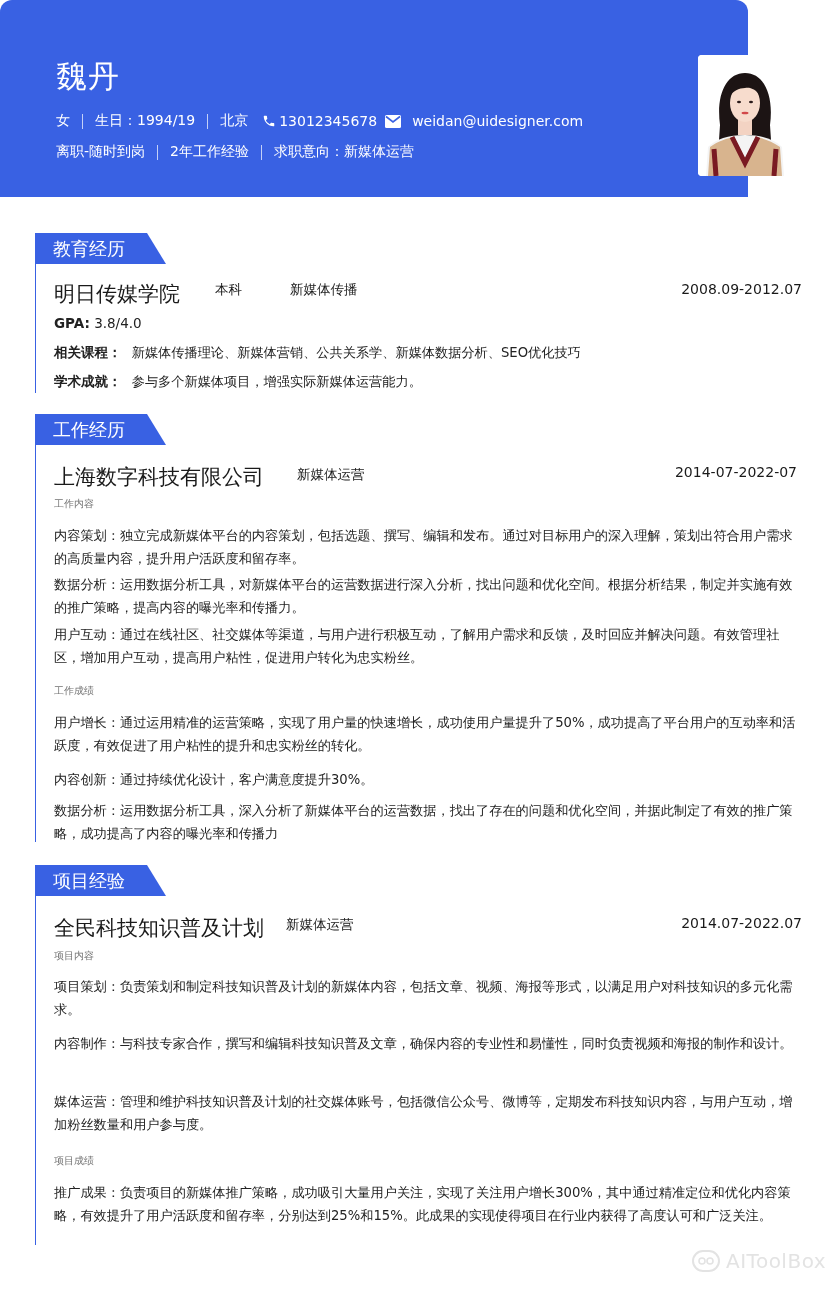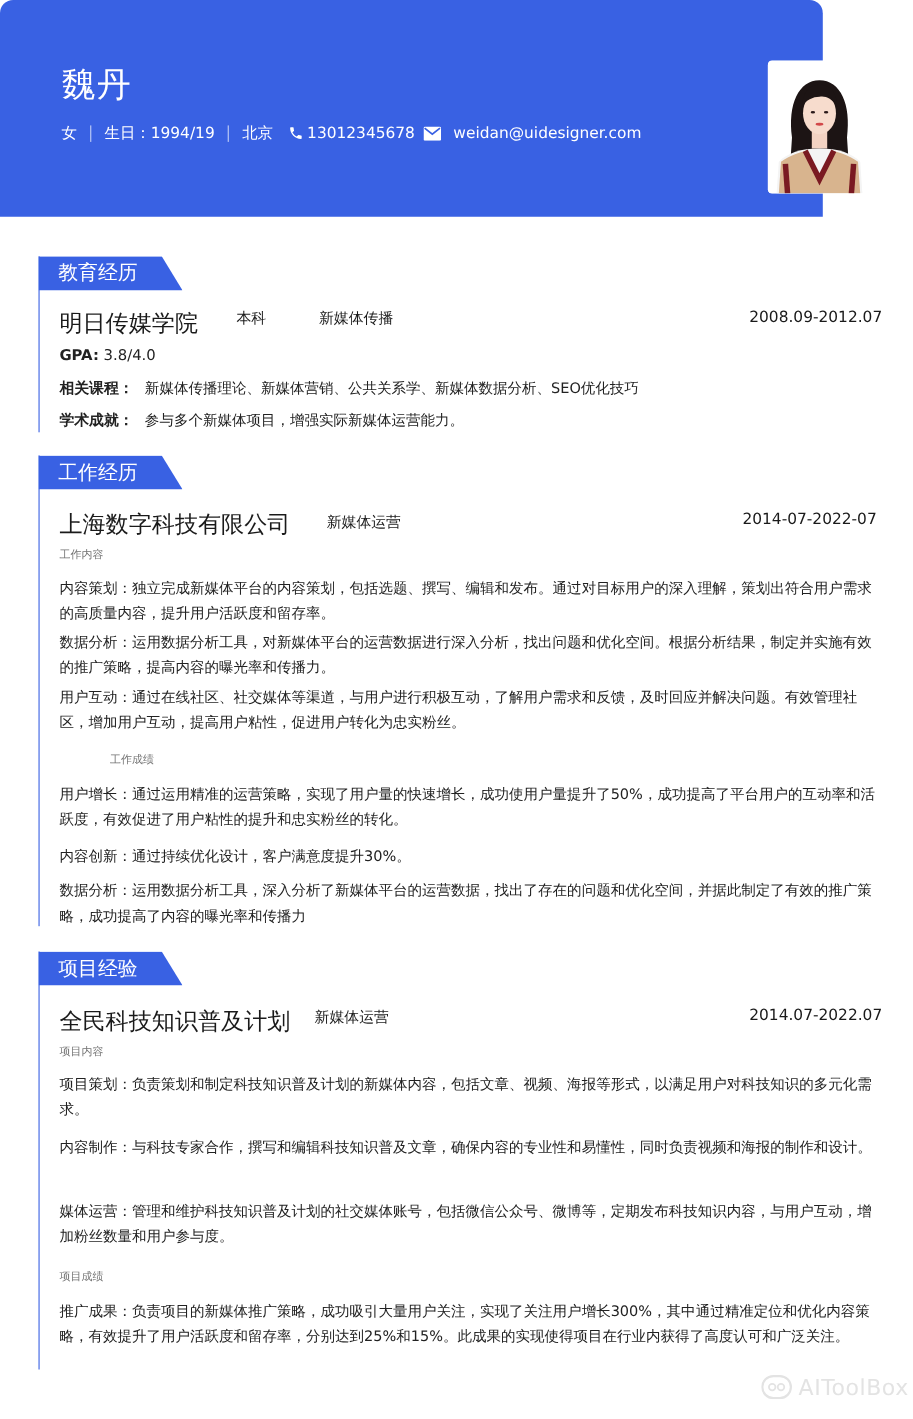--- a/index.html
+++ b/index.html
@@ -67,20 +67,27 @@
     <span class="icon-mail">
       <svg width="16" height="13" viewBox="0 0 16 13">
           <rect x="0" y="0" width="16" height="13" rx="1.5" fill="#ffffff"></rect>
           <path d="M1 1.5 L8 7 L15 1.5" stroke="#3961e3" stroke-width="1.6" fill="none"></path>
         </svg>
     </span>
     <span class="gap-sm"></span>
     <span>weidan@uidesigner.com</span>
   </div>
 
+  <div class="info-row r2">
+    <span>离职-随时到岗</span>
+    <span class="sep"></span>
+    <span>2年工作经验</span>
+    <span class="sep"></span>
+    <span>求职意向：新媒体运营</span>
+  </div>
 
   <div class="photo">
     <svg width="94" height="121" viewBox="0 0 94 121">
       <rect width="94" height="121" fill="#ffffff"></rect>
 
       <path d="M22 70 C18 40 28 18 47 18 C66 18 76 40 72 70 L74 100 L20 100 Z" fill="#1c1414"></path>
 
       <rect x="40" y="62" width="14" height="18" fill="#f3d3c3"></rect>
 
       <ellipse cx="47" cy="48" rx="15" ry="19" fill="#f7dccd"></ellipse>
@@ -129,21 +136,21 @@
 
 <div class="abs t-main" style="left:54px;top:463px;">上海数字科技有限公司</div>
 <div class="abs t-sub" style="left:297px;top:466px;">新媒体运营</div>
 <div class="abs t-date" style="right:33px;top:464px;">2014-07-2022-07</div>
 
 <div class="abs t-subhead" style="left:54px;top:497px;">工作内容</div>
 <div class="abs t-body" style="left:54px;top:524px;">内容策划：独立完成新媒体平台的内容策划，包括选题、撰写、编辑和发布。通过对目标用户的深入理解，策划出符合用户需求的高质量内容，提升用户活跃度和留存率。</div>
 <div class="abs t-body" style="left:54px;top:573px;">数据分析：运用数据分析工具，对新媒体平台的运营数据进行深入分析，找出问题和优化空间。根据分析结果，制定并实施有效的推广策略，提高内容的曝光率和传播力。</div>
 <div class="abs t-body" style="left:54px;top:623px;">用户互动：通过在线社区、社交媒体等渠道，与用户进行积极互动，了解用户需求和反馈，及时回应并解决问题。有效管理社区，增加用户互动，提高用户粘性，促进用户转化为忠实粉丝。</div>
 
-<div class="abs t-subhead" style="left:54px;top:684px;margin-left:46px;">工作成绩</div>
+<div class="abs t-subhead" style="left:54px;top:684px;">工作成绩</div>
 <div class="abs t-body" style="left:54px;top:711px;">用户增长：通过运用精准的运营策略，实现了用户量的快速增长，成功使用户量提升了50%，成功提高了平台用户的互动率和活跃度，有效促进了用户粘性的提升和忠实粉丝的转化。</div>
 <div class="abs t-body" style="left:54px;top:768px;">内容创新：通过持续优化设计，客户满意度提升30%。</div>
 <div class="abs t-body" style="left:54px;top:799px;">数据分析：运用数据分析工具，深入分析了新媒体平台的运营数据，找出了存在的问题和优化空间，并据此制定了有效的推广策略，成功提高了内容的曝光率和传播力</div>
 
 <div class="sec-line" style="top:865px;height:380px;"></div>
 <div class="sec-title" style="top:865px;">项目经验</div>
 
 <div class="abs t-main" style="left:54px;top:914px;">全民科技知识普及计划</div>
 <div class="abs t-sub" style="left:286px;top:916px;">新媒体运营</div>
 <div class="abs t-date" style="right:28px;top:915px;">2014.07-2022.07</div>

